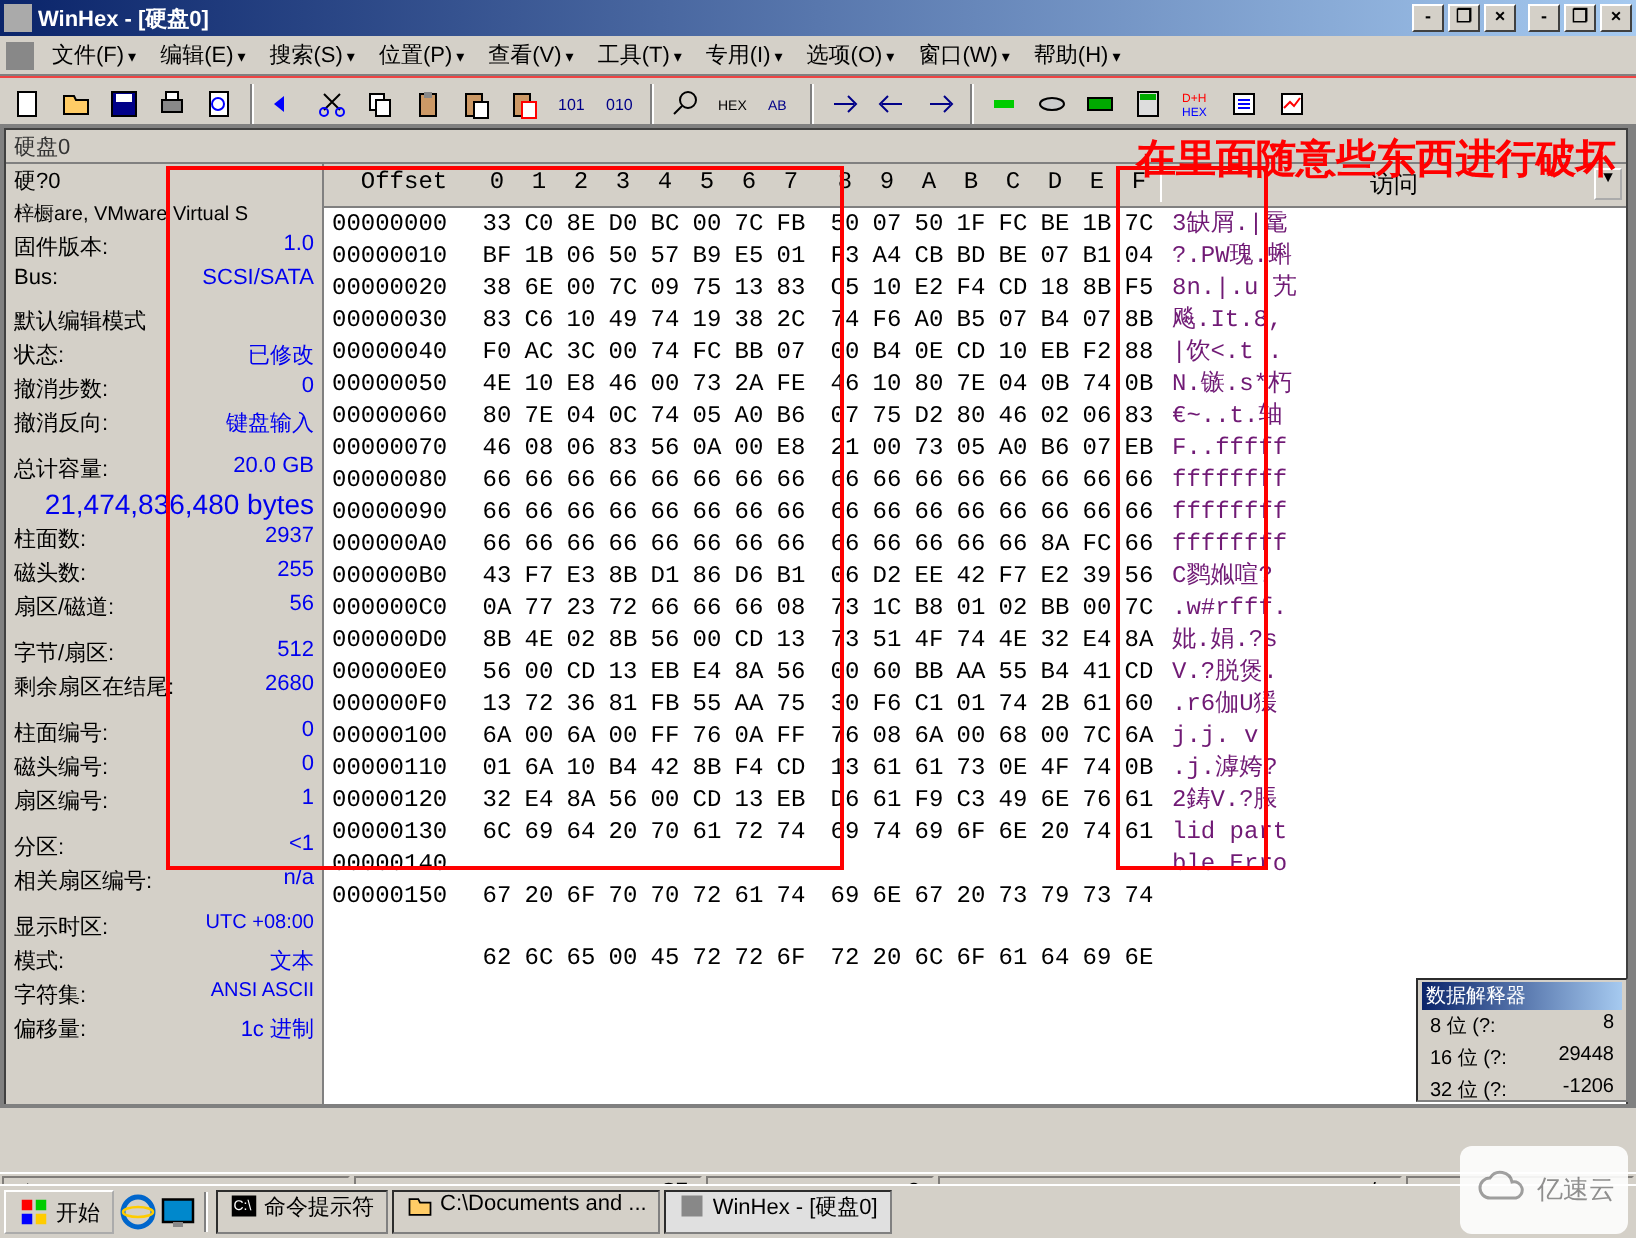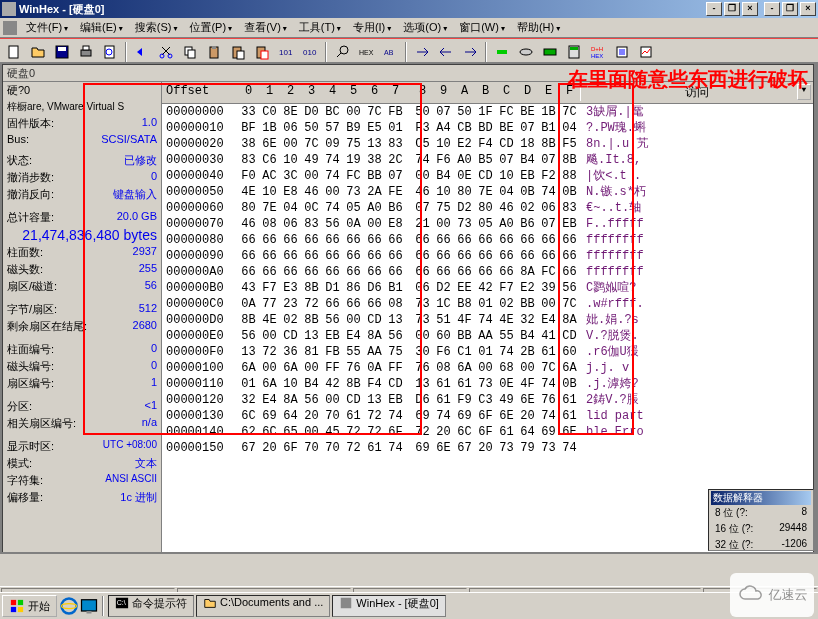--- a/index.html
+++ b/index.html
@@ -20,21 +20,21 @@
 .doc-title{height:16px;background:#d4d0c8;color:#333;display:flex;align-items:center;padding:0 4px;border-bottom:1px solid #808080}
 .watermark{position:absolute;top:66px;right:10px;color:#ff0000;font-size:20px;font-weight:bold;font-family:SimSun,serif;z-index:10;pointer-events:none}
 .content{display:flex;height:calc(100% - 16px)}
 .sidebar{width:158px;background:#d4d0c8;border-right:1px solid #808080;overflow:hidden}
 .side-row{display:flex;justify-content:space-between;padding:1px 4px;font-size:11px}
 .side-row .lbl{color:#000}
 .side-row .val{color:#0000ee}
 .modified{color:#c00000}
 .hex-area{flex:1;font-family:"Courier New",monospace;font-size:12px;background:#fff;overflow:hidden;display:flex;flex-direction:column}
 .hex-header{display:flex;background:#d4d0c8;border-bottom:1px solid #808080;padding:2px 0}
-.offset-col{width:72px;text-align:left;padding-left:4px}
+.offset-col{width:72px;text-align:center;padding-left:4px}
 .byte-col{width:21px;text-align:center}
 .ascii-col{flex:1;text-align:center;border-left:1px outset #fff;position:relative}
 .ascii-hdr-btn{position:absolute;right:2px;top:0;width:12px;height:14px;background:#d4d0c8;border:1px outset #fff;font-size:8px;text-align:center}
 .hex-rows{flex:1;overflow:hidden}
 .hex-row{display:flex;height:16px;line-height:16px}
 .hex-row .offset{width:72px;color:#000;padding-left:4px}
 .hex-row .bytes{color:#000}
 .hex-row .byte{display:inline-block;width:21px;text-align:center}
 .hex-row .ascii{padding-left:6px;color:#701a75}
 .red-box{position:absolute;border:2px solid red;pointer-events:none}
@@ -255,20 +255,23 @@
           <div class="side-row">
               <span class="lbl">固件版本:</span>
               <span class="val">1.0</span>
             </div>
           <div class="side-row">
               <span class="lbl">Bus:</span>
               <span class="val">SCSI/SATA</span>
             </div>
           <div style="height:6px"></div>
           <div class="side-row">
+              <span class="lbl">默认编辑模式</span>
+            </div>
+          <div class="side-row">
               <span class="lbl">状态:</span>
               <span class="val modified">已修改</span>
             </div>
           <div class="side-row">
               <span class="lbl">撤消步数:</span>
               <span class="val">0</span>
             </div>
           <div class="side-row">
               <span class="lbl">撤消反向:</span>
               <span class="val">键盘输入</span>
@@ -827,21 +830,21 @@
                   <span class="byte">6F</span>
                   <span class="byte">6E</span>
                   <span class="byte">20</span>
                   <span class="byte">74</span>
                   <span class="byte">61</span>
                 </div>
                 <div class="ascii">lid part</div>
               </div>
               <div class="hex-row">
                 <div class="offset">00000140</div>
-                <div class="bytes" style="display: flex;">
+                <div class="bytes" style="display: flex; margin-top: 47px;">
                   <span class="byte">62</span>
                   <span class="byte">6C</span>
                   <span class="byte">65</span>
                   <span class="byte">00</span>
                   <span class="byte">45</span>
                   <span class="byte">72</span>
                   <span class="byte">72</span>
                   <span class="byte">6F</span>
                   <span style="width: 6px;"></span>
                   <span class="byte">72</span>

